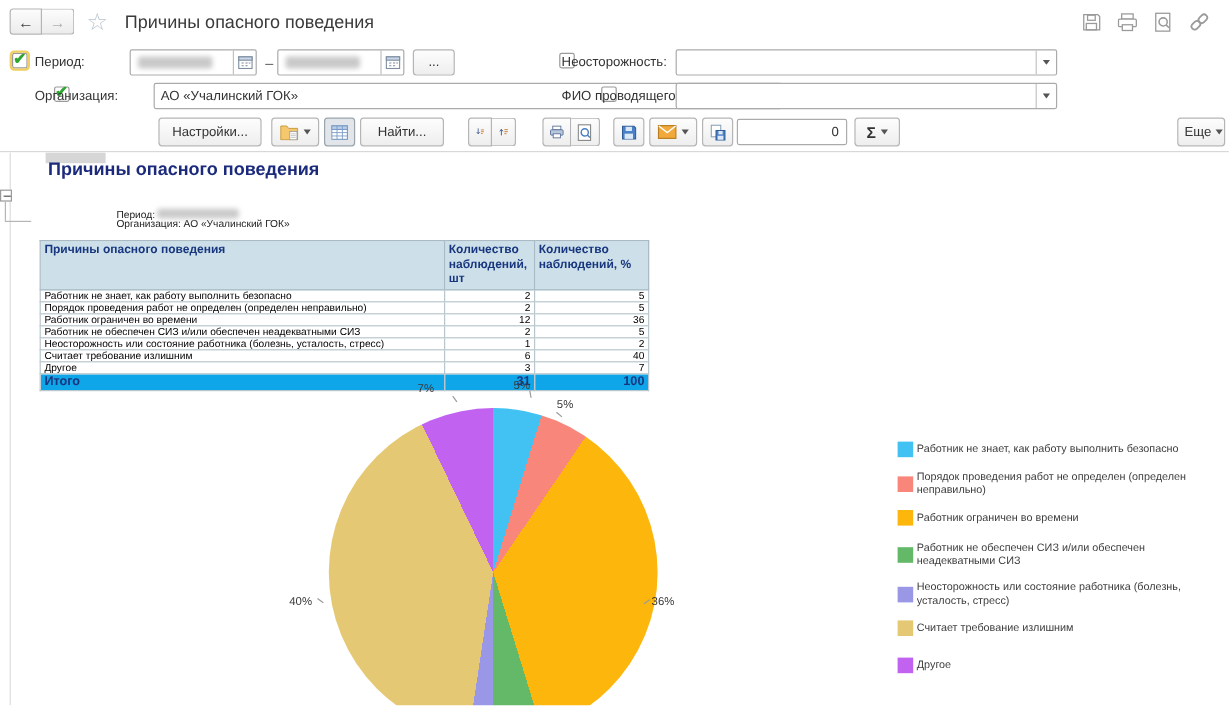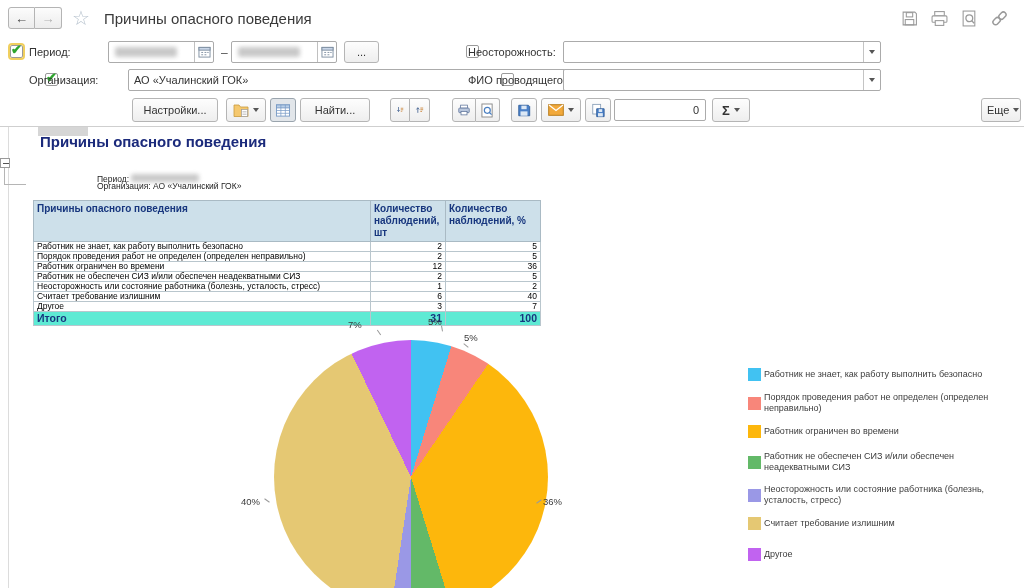--- a/index.html
+++ b/index.html
@@ -60,21 +60,21 @@
   .param-line2 { left:97px; top:47px; font-size:8.5px; color:#222; }
   .param-blur { left:131px; top:47px; width:68px; height:8px; }
 
   table.rep { position:absolute; left:33px; top:73px; width:507px; border-collapse:collapse; table-layout:fixed; }
   table.rep col.c1 { width:337px; } table.rep col.c2 { width:75px; } table.rep col.c3 { width:95px; }
   table.rep th { background:#cde0ea; color:#17367e; font-size:10px; font-weight:bold; text-align:left;
     vertical-align:top; padding:2px 3px; border:1px solid #a9bac4; line-height:12px; }
   table.rep td { font-size:8.5px; color:#000; border:1px solid #b9c6cd; padding:0 3px; height:9px; line-height:9px;
     white-space:nowrap; overflow:hidden; }
   table.rep td.num { text-align:right; }
-  table.rep tr.total td { background:#5eead4; color:#17367e; font-weight:bold; font-size:10.5px; height:13px; line-height:13px; }
+  table.rep tr.total td { background:#0ea5e9; color:#17367e; font-weight:bold; font-size:10.5px; height:13px; line-height:13px; }
 
   .pie { left:274px; top:213px; width:274px; height:274px; border-radius:50%; }
   .pct { position:absolute; font-size:9.5px; color:#3a3a3a; }
   .tick { position:absolute; width:6px; height:1px; background:#9a9a9a; }
 
   .legend { left:748px; top:241px; width:268px; }
   .legend-item { display:flex; align-items:center; margin-bottom:11px; }
   .legend-item.gap-md { margin-bottom:13px; }
   .legend-item.gap-lg { margin-bottom:18px; }
   .swatch { width:13px; height:13px; flex-shrink:0; margin-right:3px; }

